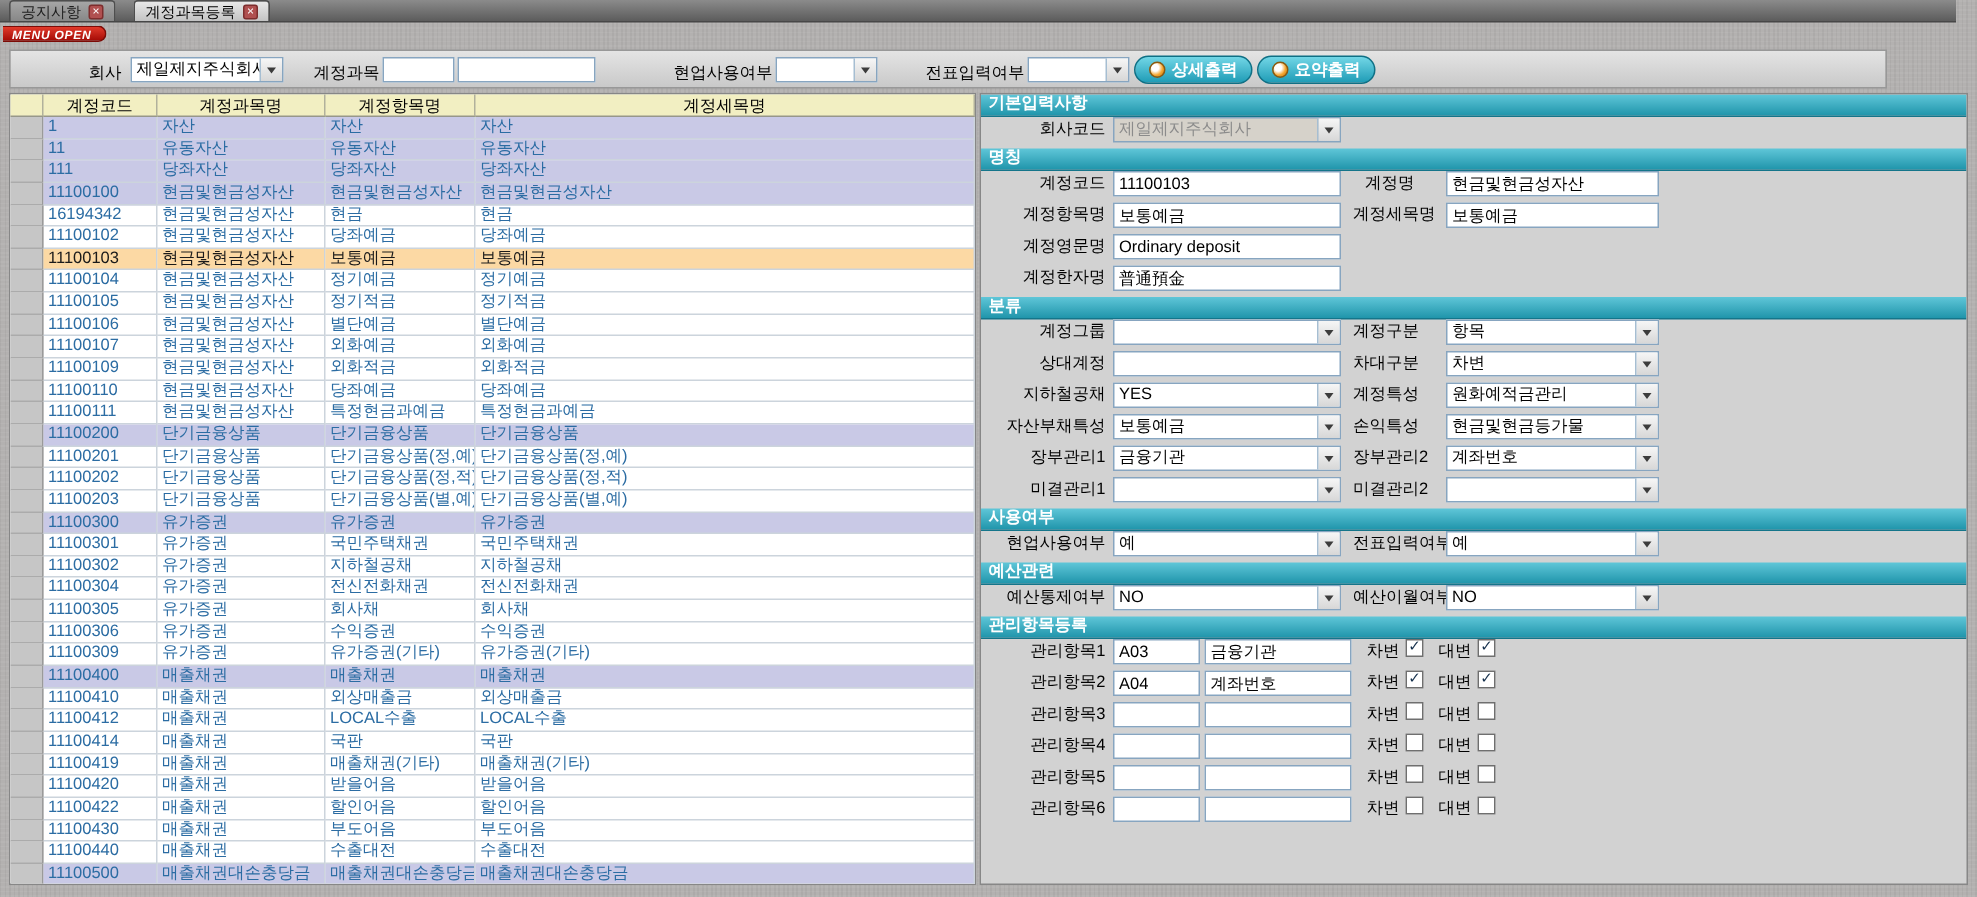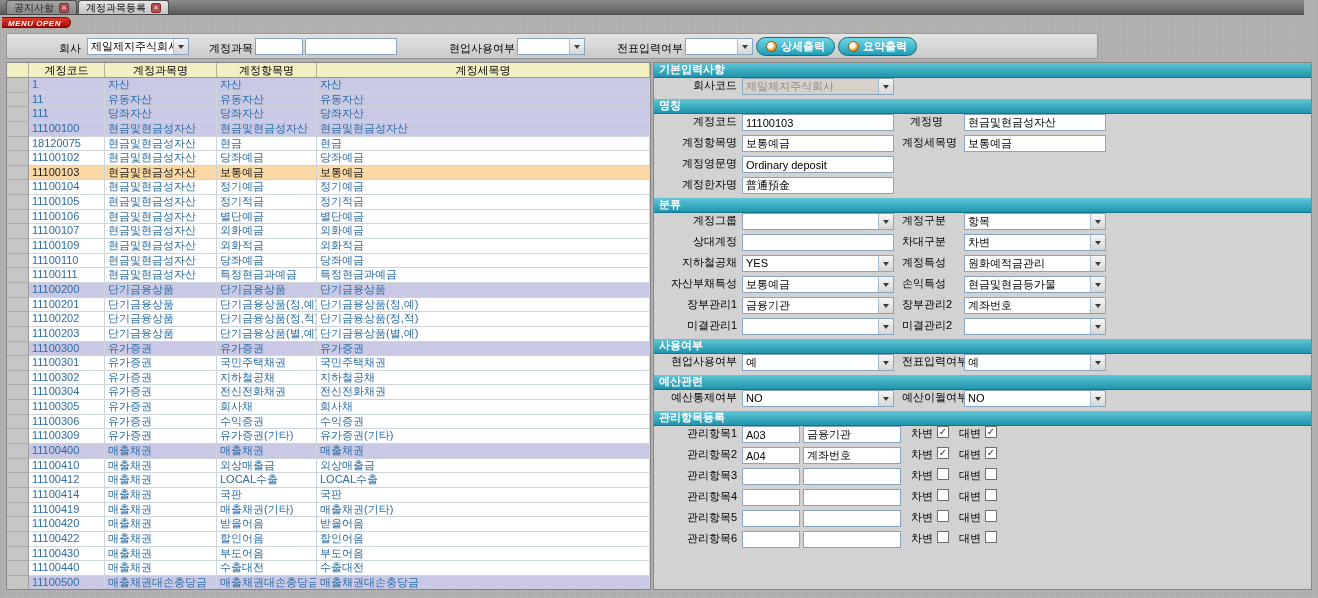--- a/index.html
+++ b/index.html
@@ -8,35 +8,35 @@
     width:1318px;height:598px;position:relative;overflow:hidden;
     font-family:"Liberation Sans","DejaVu Sans",sans-serif;
     background:#b3b1b0;
     background-image:
       repeating-linear-gradient(0deg, rgba(255,255,255,.05) 0 1px, transparent 1px 3px),
       repeating-linear-gradient(90deg, rgba(0,0,0,.04) 0 1px, transparent 1px 3px);
   }
   
   .tabs-bar{position:absolute;top:0;left:0;right:14px;height:15px;
     background:linear-gradient(#8b8b8b,#5c5c5c);border-bottom:1px solid #474747;
-    display:flex;align-items:flex-end;padding-left:6px;gap:1px;}
+    display:flex;align-items:flex-end;padding-left:6px;gap:12px;}
   .tab{height:14px;display:flex;align-items:center;gap:5px;padding:0 7px;
     font-size:10px;border:1px solid #4e4e4e;border-bottom:none;border-radius:3px 3px 0 0;cursor:default;}
   .tab.inactive{background:linear-gradient(#a6a6a6,#878787);color:#1d1d1d;}
   .tab.active{background:linear-gradient(#e9e9e9,#c3c3c3);color:#000;}
   .tab-x{width:10px;height:10px;line-height:8px;text-align:center;font-size:8px;color:#fff;
     background:#b05050;border:1px solid #7d2d2d;border-radius:2px;}
   
   .menu-strip{position:absolute;top:16px;left:0;right:0;height:13px;padding-left:32px;}
   .menu-open{position:absolute;left:2px;top:1px;height:11px;line-height:11px;padding:0 9px 0 6px;
     background:linear-gradient(#e23a2a,var(--menu-open-bg,#a40b06));color:#fff;font-size:8px;
     font-weight:bold;font-style:italic;letter-spacing:.5px;border-radius:0 6px 6px 0;
     border:1px solid #7c0b06;border-left:none;}
   
-  .toolbar{position:absolute;top:33px;left:6px;width:1092px;height:26px;
+  .toolbar{position:absolute;top:33px;left:6px;width:1252px;height:26px;
     background:linear-gradient(#e4e4e4,#c9c9c9);border:1px solid #989898;}
   .toolbar .tlabel{position:absolute;top:7px;font-size:11px;color:#000;text-align:right;white-space:nowrap;}
   .toolbar .sel{position:absolute;top:4px;}
   .toolbar input.fi{position:absolute;top:4px;}
   .tbtn{position:absolute;top:3px;height:19px;border-radius:10px;
     background:linear-gradient(#72d6e6,var(--button-bg,#1f9cb6));border:1px solid #0f7085;
     color:#fff;font-weight:bold;font-size:11px;display:flex;align-items:center;gap:4px;padding:0 9px;cursor:default;}
   .tbtn .ico{width:11px;height:11px;border-radius:50%;flex:none;
     background:radial-gradient(circle at 35% 35%, #ffffff 0 28%, #f5a62e 60%, #c2700e 100%);
     border:1px solid #8a5a10;}
@@ -161,21 +161,21 @@
         </div>
         <div class="grow group">
           <div class="ind"></div>
           <div>11100100</div>
           <div>현금및현금성자산</div>
           <div>현금및현금성자산</div>
           <div>현금및현금성자산</div>
         </div>
         <div class="grow">
           <div class="ind"></div>
-          <div>18120075</div>
+          <div>16194342</div>
           <div>현금및현금성자산</div>
           <div>현금</div>
           <div>현금</div>
         </div>
         <div class="grow">
           <div class="ind"></div>
           <div>11100102</div>
           <div>현금및현금성자산</div>
           <div>당좌예금</div>
           <div>당좌예금</div>

